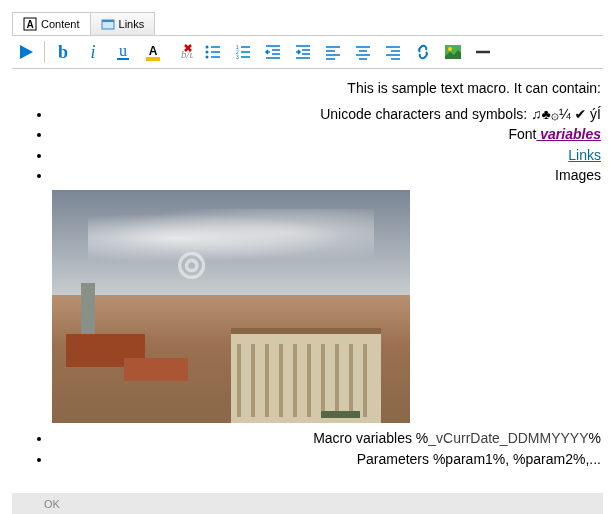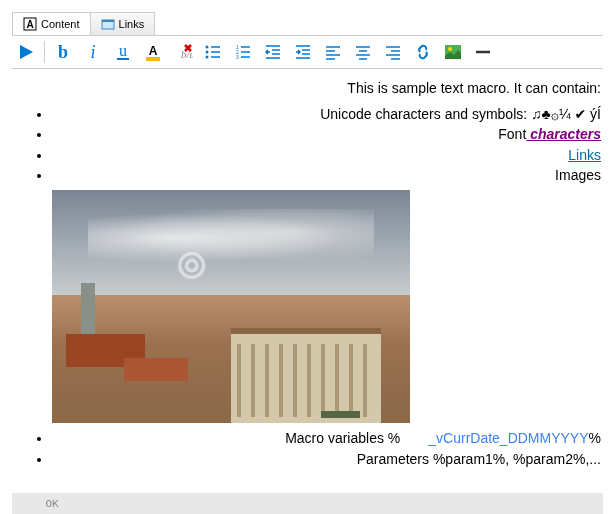--- a/index.html
+++ b/index.html
@@ -80,21 +80,21 @@
 
 .content-area ul {
   margin: 6px 0;
   padding-left: 38px;
 }
 
 .content-area li {
   margin: 1px 0;
 }
 
-.macro-var .red { color: #3b82f6; margin-left: 28px; }
+.macro-var .red { color: #404040; }
 .fmt-text { color: #800080; font-style: italic; font-weight: bold; text-decoration: underline; }
 .lnk { color: #0369a1; text-decoration: underline; }
 
 .img-block {
   width: 358px;
   height: 233px;
   margin-top: 4px;
   background: linear-gradient(to bottom, #888 0%, #aab 25%, #8a6d4a 60%, #a87850 100%);
   position: relative;
   overflow: hidden;
@@ -134,21 +134,20 @@
   position: absolute; top: 22%; left: 35%;
   color: rgba(255,255,255,0.5);
   font-size: 36px; font-weight: bold;
 }
 
 .button-bar {
   display: flex;
   margin-top: 8px;
   background: #e8e8e8;
   height: 22px;
-  font-family: Liberation Mono, monospace;
 }
 
 .button-bar .btn {
   width: 80px;
   display: flex;
   align-items: center;
   justify-content: center;
   font-size: 11px;
   color: #888;
 }
@@ -295,21 +294,21 @@
     </div>
   </div>
 
   <div class="content-area">
     <div>This is sample text macro. It can contain:</div>
     <ul>
       <li>
         <span>Unicode characters and symbols: </span><span>♫♣۞¼ ✔ ýÍ</span>
       </li>
       <li>
-        <span>Font</span><span class="fmt-text"> characters</span>
+        <span>Font</span><span class="fmt-text"> variables</span>
       </li>
       <li>
         <span class="lnk">Links</span>
       </li>
       <li>
         <span>Images</span>
         <div class="img-block">
           <div class="sky"></div>
           <div class="clouds"></div>
           <div class="city"></div>

